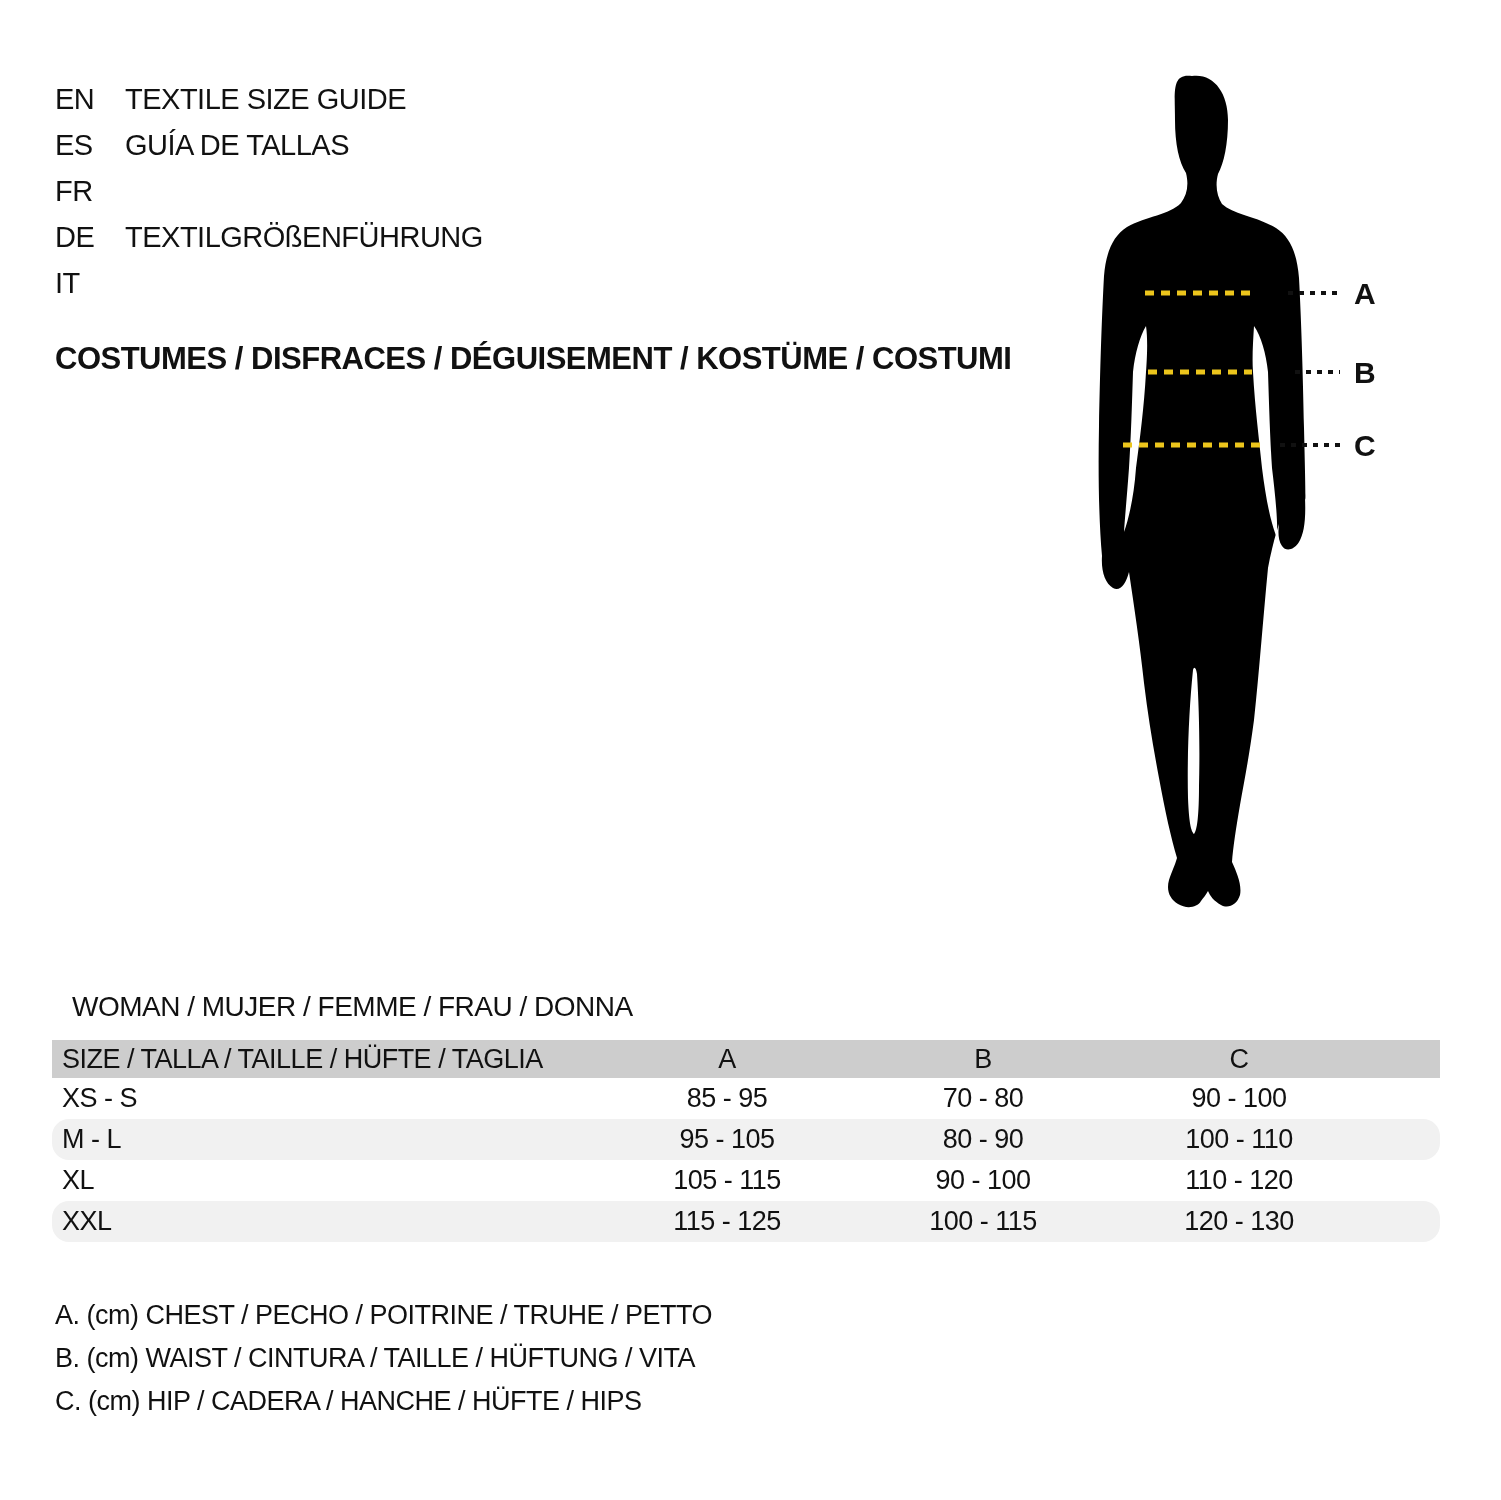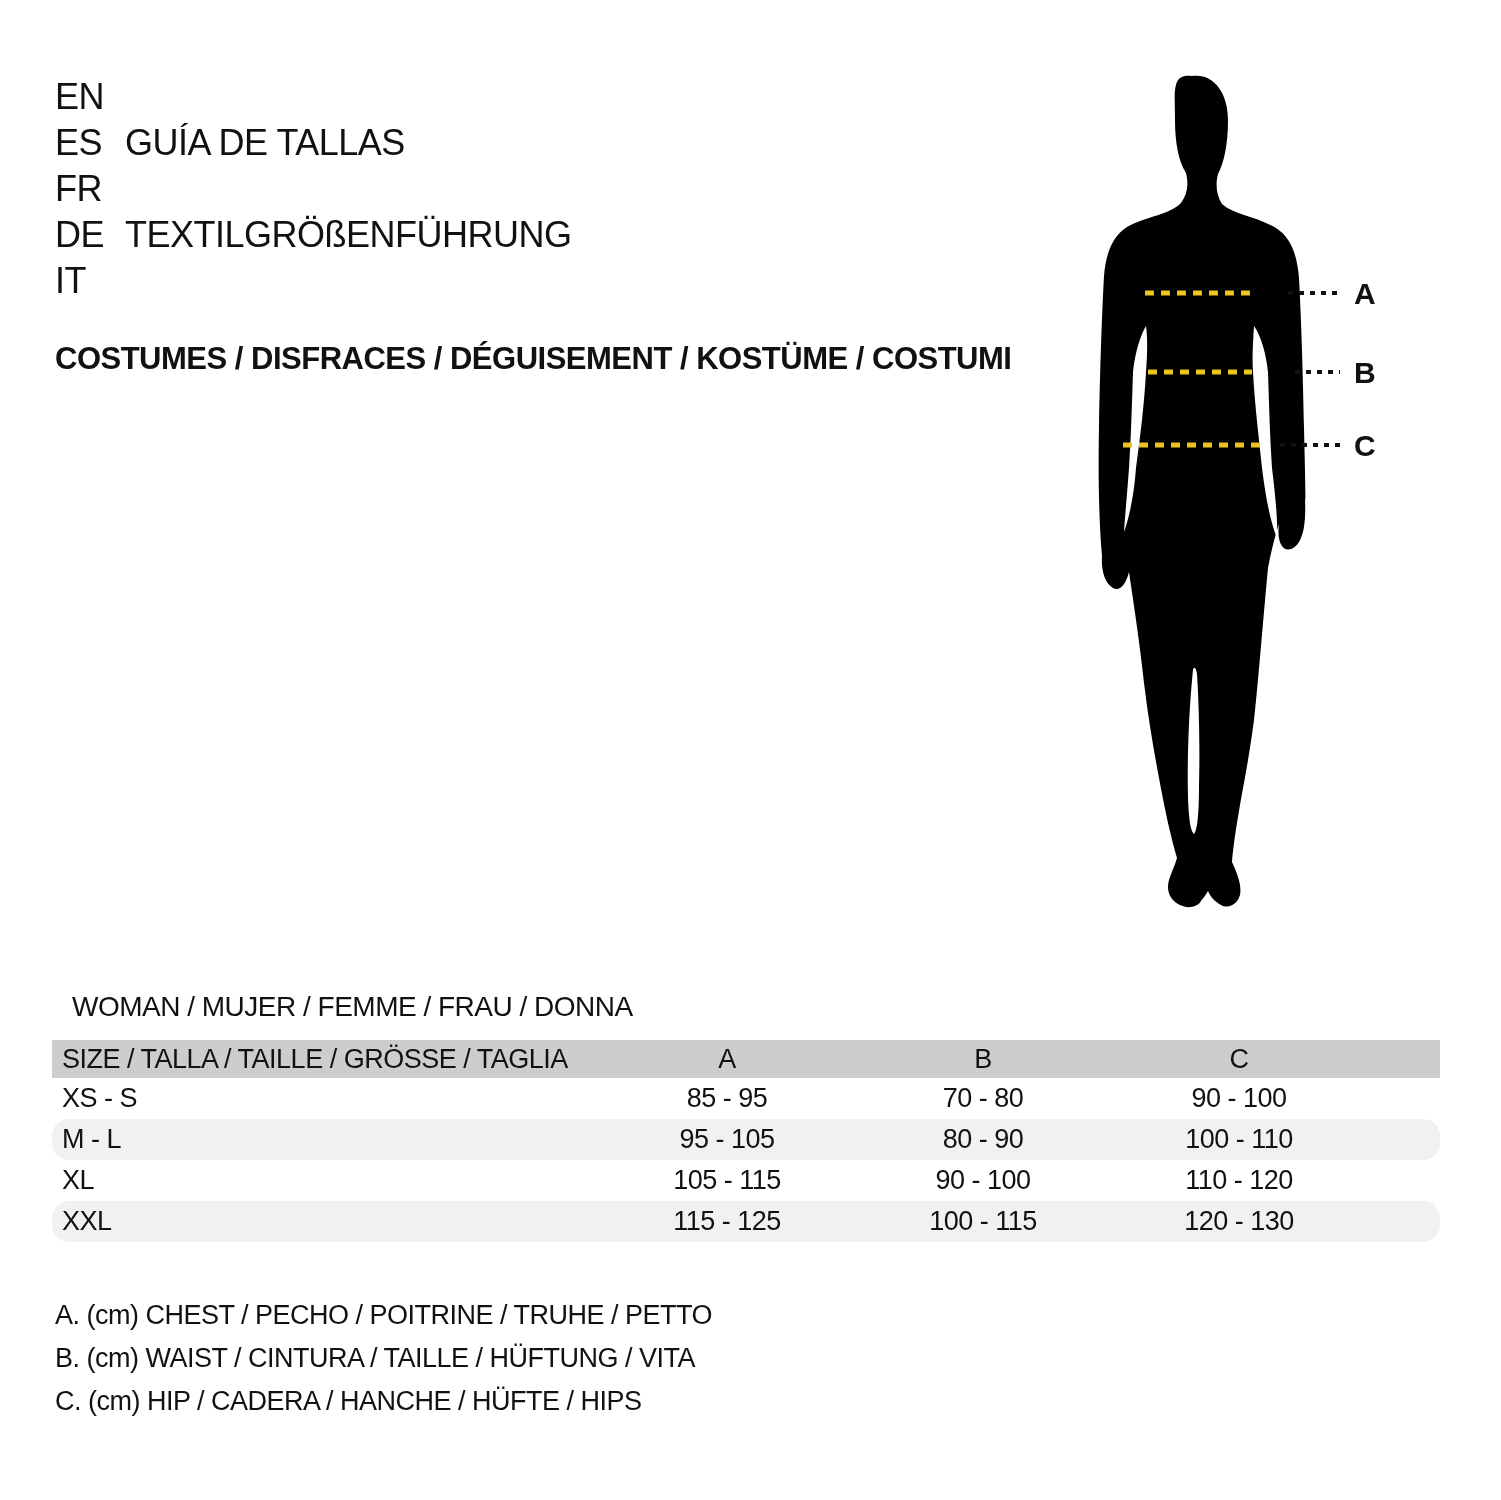--- a/index.html
+++ b/index.html
@@ -4,21 +4,21 @@
 <style>
   html,body{margin:0;padding:0;}
   body{
     width:1501px;height:1500px;position:relative;background:#ffffff;
     font-family:"Liberation Sans", sans-serif;color:#111111;overflow:hidden;
     -webkit-font-smoothing:antialiased;
   }
   .abs{position:absolute;}
   
   .langs{left:55px;top:76px;}
-  .lang-row{display:flex;height:46px;font-size:36px;font-weight:500;letter-spacing:-0.5px;}
+  .lang-row{display:flex;height:46px;align-items:center;font-size:29px;font-weight:500;letter-spacing:-0.5px;}
   .lang-code{width:70px;flex:0 0 70px;}
   
   .costumes{left:55px;top:341px;font-size:31px;font-weight:700;letter-spacing:-0.5px;white-space:nowrap;}
   
   .figure{left:1082px;top:68px;width:320px;height:880px;}
   
   .woman{left:55px;top:991px;font-size:28px;font-weight:500;letter-spacing:-0.5px;margin-left:17px;}
   
   .size-table{left:52px;top:1040px;width:1388px;}
   .t-row{display:grid;grid-template-columns:547px 256px 256px 256px auto;align-items:center;height:41px;font-size:27px;font-weight:500;letter-spacing:-0.5px;}
@@ -30,20 +30,21 @@
   .legend{left:55px;top:1294px;}
   .legend-line{height:43px;display:flex;align-items:center;font-size:27px;font-weight:500;letter-spacing:-0.5px;white-space:nowrap;}
   .fig-label{font-size:30px;font-weight:700;font-family:"Liberation Sans",sans-serif;}
 </style>
 </head>
 <body>
 
 <div class="abs langs">
   <div class="lang-row">
     <span class="lang-code">EN</span>
+    <span class="lang-label">TEXTILE SIZE GUIDE</span>
   </div>
   <div class="lang-row">
     <span class="lang-code">ES</span>
     <span class="lang-label">GUÍA DE TALLAS</span>
   </div>
   <div class="lang-row">
     <span class="lang-code">FR</span>
   </div>
   <div class="lang-row">
     <span class="lang-code">DE</span>
@@ -124,21 +125,21 @@
 
   <text class="fig-label" x="272" y="236" fill="#111111">A</text>
   <text class="fig-label" x="272" y="315" fill="#111111">B</text>
   <text class="fig-label" x="272" y="388" fill="#111111">C</text>
 </svg>
 
 <div class="abs woman">WOMAN / MUJER / FEMME / FRAU / DONNA</div>
 
 <div class="abs size-table">
   <div class="t-row t-head">
-    <span class="c0">SIZE / TALLA / TAILLE / GRÖSSE / TAGLIA</span>
+    <span class="c0">SIZE / TALLA / TAILLE / HÜFTE / TAGLIA</span>
     <span class="cc">A</span>
     <span class="cc">B</span>
     <span class="cc">C</span>
     <span></span>
   </div>
   <div class="t-row">
     <span class="c0">XS - S</span>
     <span class="cc">85 - 95</span>
     <span class="cc">70 - 80</span>
     <span class="cc">90 - 100</span>

